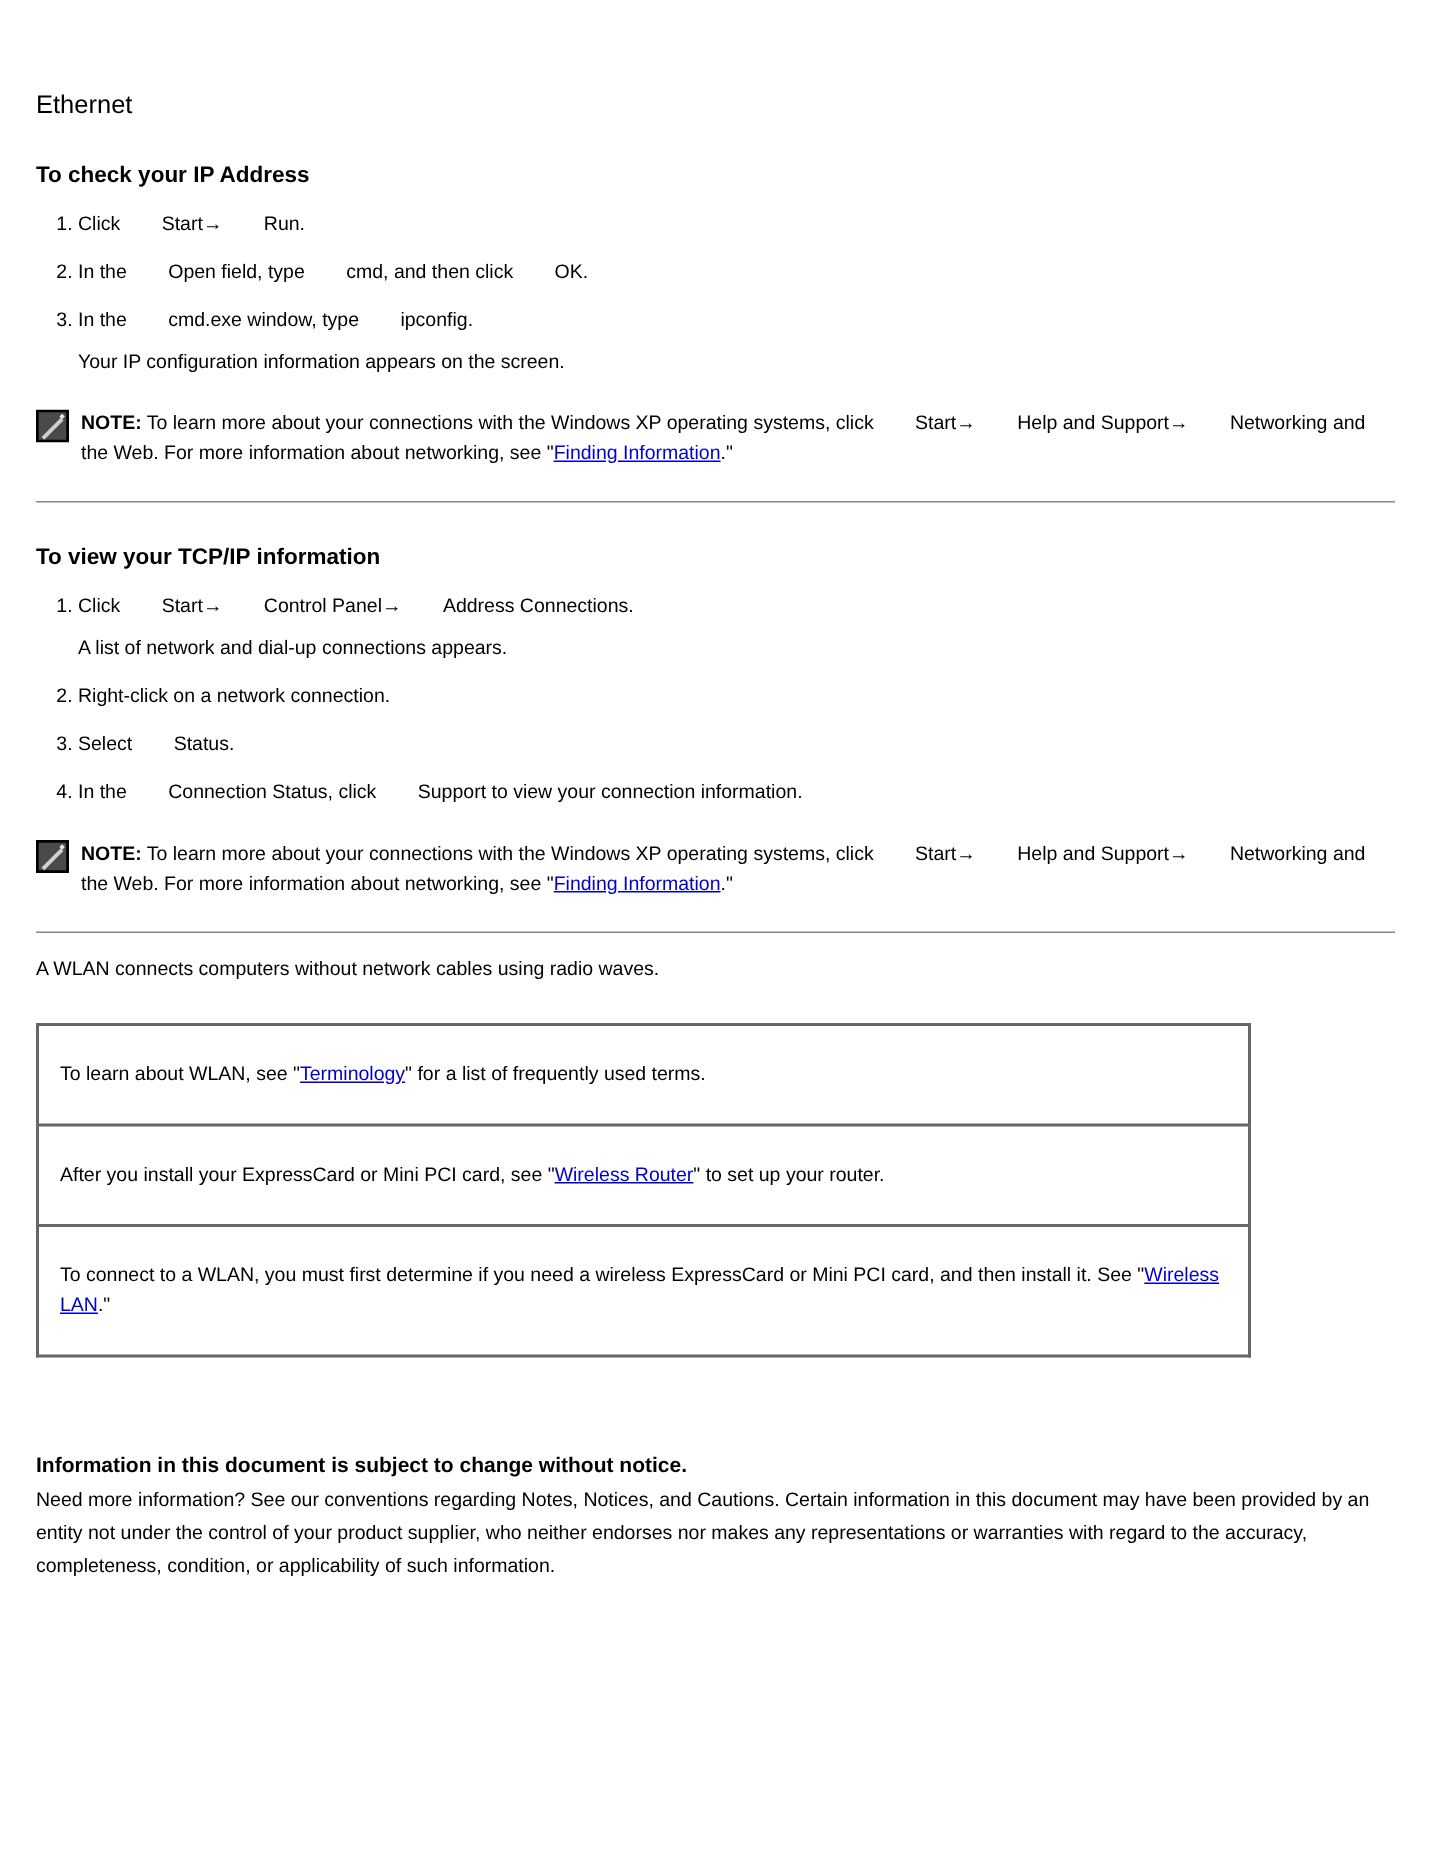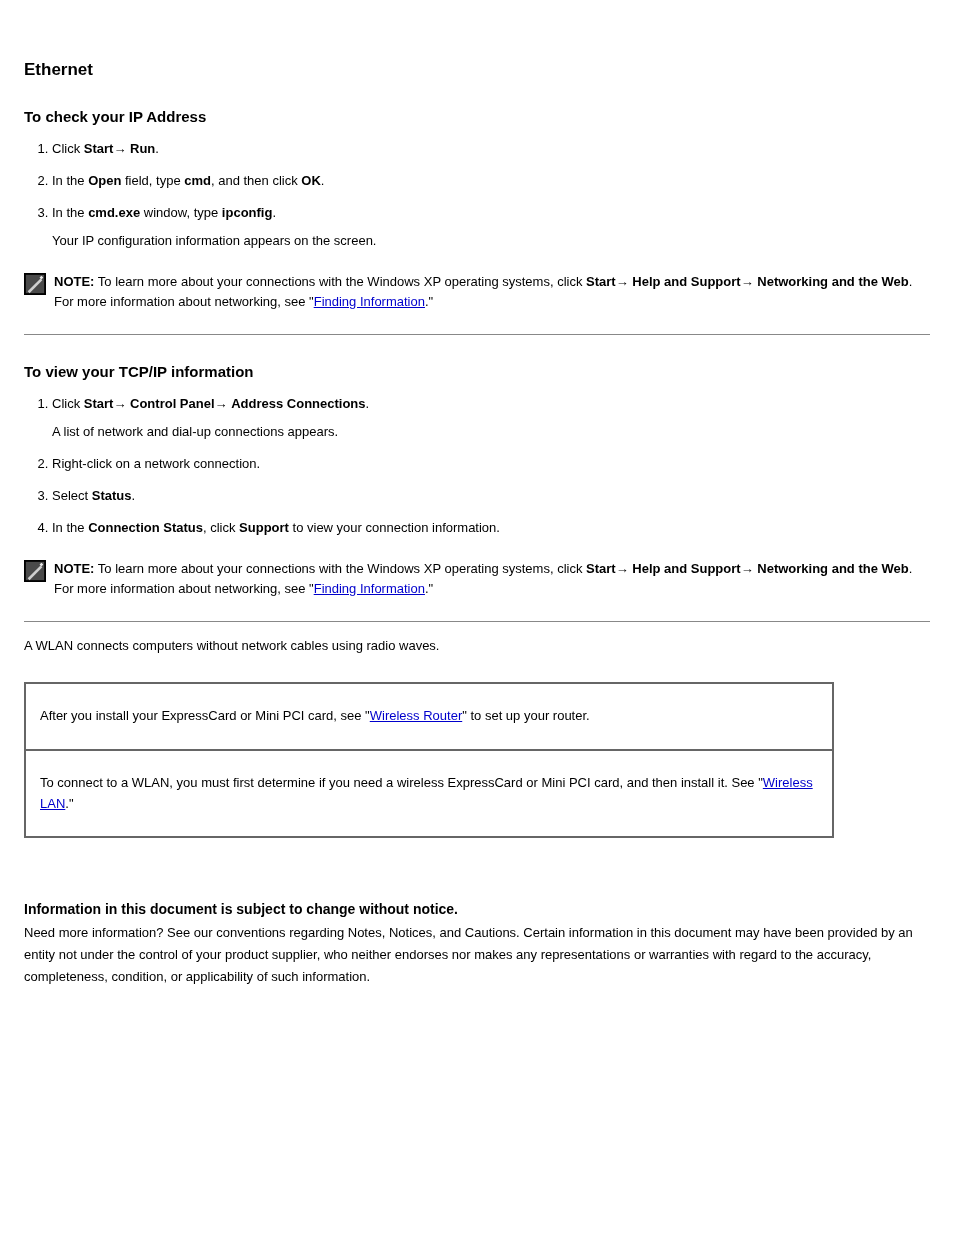--- a/index.html
+++ b/index.html
@@ -10,21 +10,21 @@
     font-size: 13px;
     color: #000000;
     width: 954px;
   }
   .page {
     padding: 24px 24px 24px 24px;
     box-sizing: border-box;
   }
   h2.section-heading {
     font-size: 17px;
-    font-weight: bold;
+    font-weight: normal;
     margin: 36px 0 18px 0;
     color: #000;
   }
   h3.subsection-heading {
     font-size: 15px;
     font-weight: bold;
     margin: 28px 0 14px 0;
   }
   ol.steps {
     margin: 0 0 18px 0;
@@ -78,21 +78,21 @@
     width: 810px;
     margin: 26px 0 0 0;
     font-size: 13px;
   }
   table.tbl td {
     border: 2px solid #666;
     padding: 22px 14px 22px 14px;
     vertical-align: top;
     line-height: 1.6;
   }
-  .bold { font-weight: bold; }
+  .bold { font-weight: normal; margin-left: 24px; }
   .footer-note {
     margin: 60px 0 0 0;
     font-size: 13px;
     line-height: 1.7;
   }
   .footer-note .bold-head {
     font-size: 14px;
     font-weight: bold;
   }
 </style>
@@ -168,20 +168,25 @@
     </div>
   </div>
 
   <hr class="sep">
 
 
   <p class="para">A WLAN connects computers without network cables using radio waves.</p>
 
   <table class="tbl">
     <tbody>
+        <tr>
+      <td>
+        <span>To learn about WLAN, see "</span><a href="#" class="link">Terminology</a><span>" for a list of frequently used terms.</span>
+      </td>
+    </tr>
     <tr>
       <td>
         <span>After you install your ExpressCard or Mini PCI card, see "</span><a href="#" class="link">Wireless Router</a><span>" to set up your router.</span>
       </td>
     </tr>
     <tr>
       <td>
         <span>To connect to a WLAN, you must first determine if you need a wireless ExpressCard or Mini PCI card, and then install it. See "</span><a href="#" class="link">Wireless LAN</a><span>."</span>
       </td>
     </tr>

